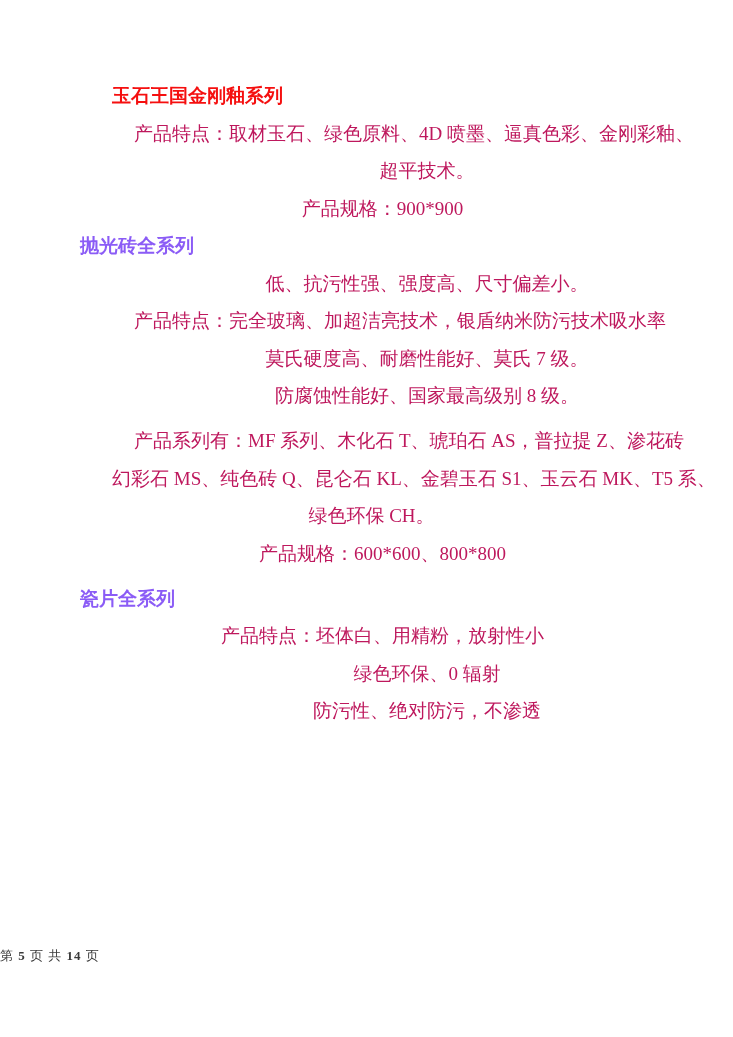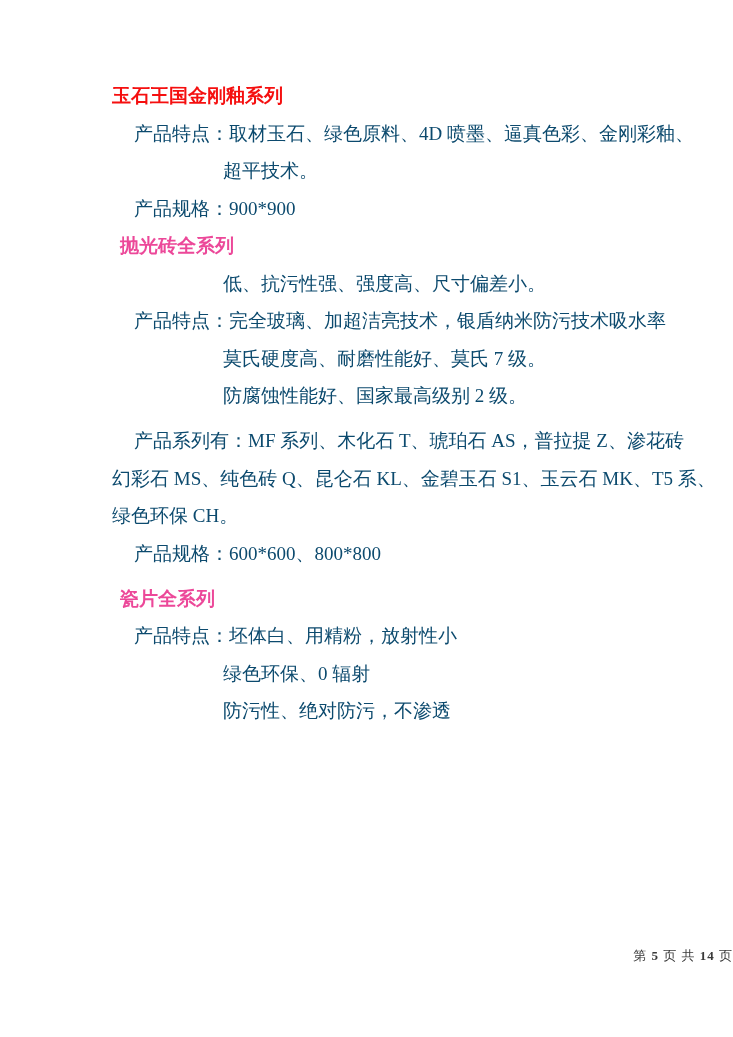--- a/index.html
+++ b/index.html
@@ -21,43 +21,44 @@
     top: 86px;
     left: 0;
     width: 631px;
   }
   .line {
     height: 20px;
     line-height: 20px;
     font-size: 19px;
     white-space: nowrap;
     margin: 17.5px 0 0 0;
-    color: #0c4a6e;
+    color: #be185d;
+    text-align: center;
   }
   .heading {
     height: 20px;
     line-height: 20px;
     font-size: 19px;
     font-weight: bold;
     white-space: nowrap;
     margin: 17.5px 0 0 0;
   }
   .first-el { margin-top: 0; }
   .mt-lg { margin-top: 25px; }
   .h-red { color: #f50f0f; margin-left: 112px; }
-  .h-pink { color: #ec4899; margin-left: 120px; }
+  .h-pink { color: #8b5cf6; margin-left: 80px; }
   .ind-first { margin-left: 134px; }
   .ind-hang { margin-left: 223px; }
   .ind-flush { margin-left: 112px; }
   .footer {
     position: absolute;
     top: 948px;
     left: 0;
     width: 733px;
-    text-align: right;
+    text-align: left;
     font-size: 13px;
     line-height: 16px;
     color: #3a3a3a;
     letter-spacing: 1px;
   }
   .footer .num { font-weight: bold; }
 </style>
 </head>
 <body>
 
@@ -66,21 +67,21 @@
 
     <div class="heading h-red first-el">玉石王国金刚釉系列</div>
     <div class="line ind-first">产品特点：取材玉石、绿色原料、4D 喷墨、逼真色彩、金刚彩釉、</div>
     <div class="line ind-hang">超平技术。</div>
     <div class="line ind-first">产品规格：900*900</div>
 
     <div class="heading h-pink">抛光砖全系列</div>
     <div class="line ind-hang">低、抗污性强、强度高、尺寸偏差小。</div>
     <div class="line ind-first">产品特点：完全玻璃、加超洁亮技术，银盾纳米防污技术吸水率</div>
     <div class="line ind-hang">莫氏硬度高、耐磨性能好、莫氏 7 级。</div>
-    <div class="line ind-hang">防腐蚀性能好、国家最高级别 2 级。</div>
+    <div class="line ind-hang">防腐蚀性能好、国家最高级别 8 级。</div>
     <div class="line ind-first mt-lg">产品系列有：MF 系列、木化石 T、琥珀石 AS，普拉提 Z、渗花砖</div>
     <div class="line ind-flush">幻彩石 MS、纯色砖 Q、昆仑石 KL、金碧玉石 S1、玉云石 MK、T5 系、</div>
     <div class="line ind-flush">绿色环保 CH。</div>
     <div class="line ind-first">产品规格：600*600、800*800</div>
 
     <div class="heading h-pink mt-lg">瓷片全系列</div>
     <div class="line ind-first">产品特点：坯体白、用精粉，放射性小</div>
     <div class="line ind-hang">绿色环保、0 辐射</div>
     <div class="line ind-hang">防污性、绝对防污，不渗透</div>
 

